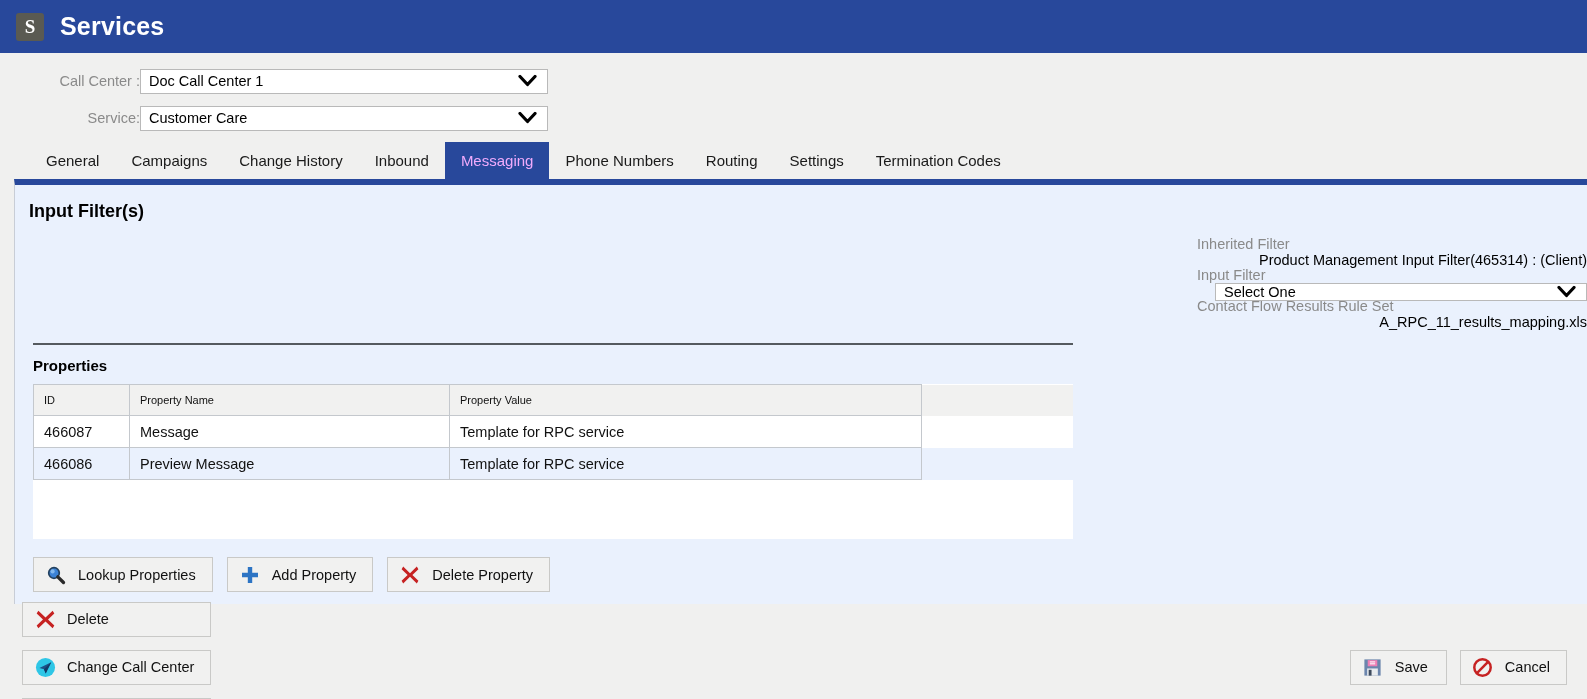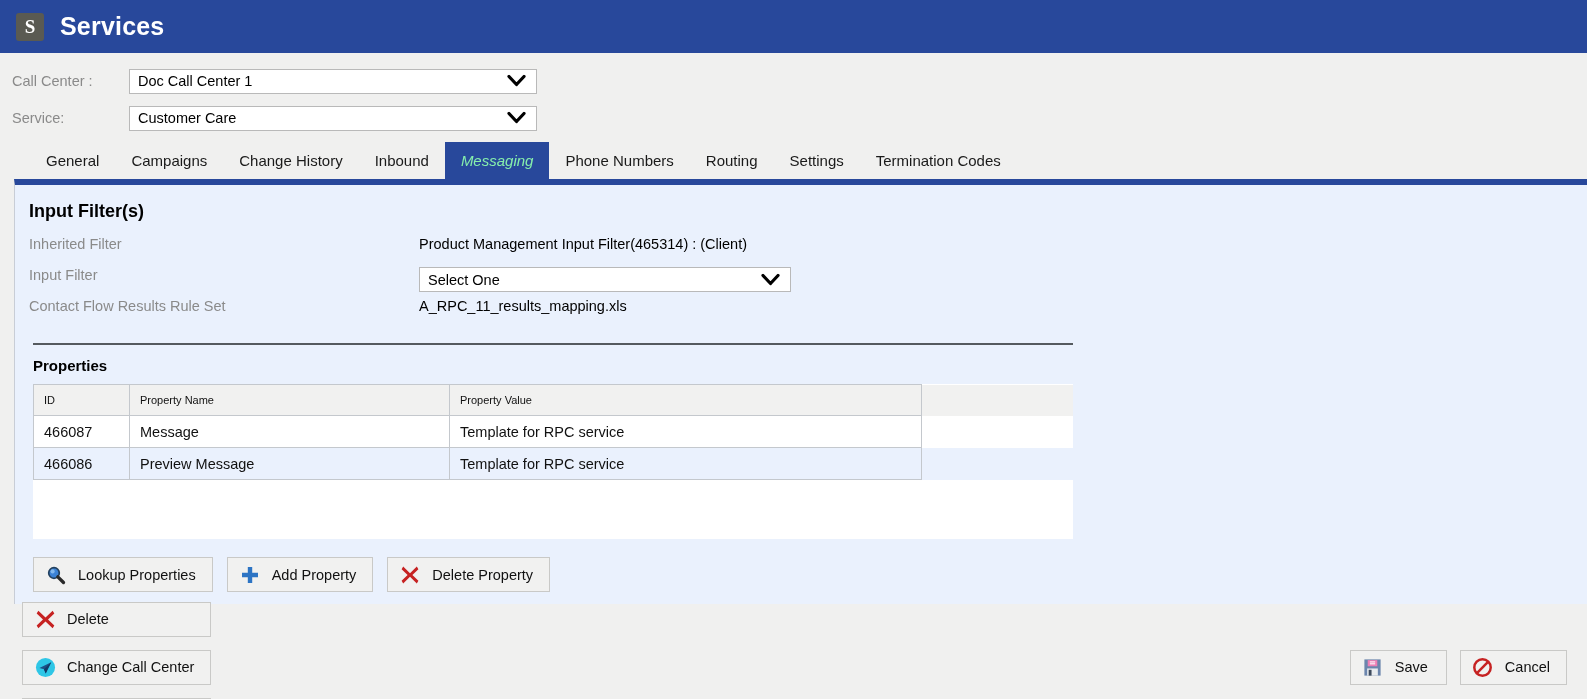--- a/index.html
+++ b/index.html
@@ -41,24 +41,25 @@
 
   
   .selectors { padding-top: 14px; }
   .sel-row {
     display: flex;
     align-items: center;
     height: 28px;
     margin-bottom: 9px;
   }
   .sel-label {
-    width: 129px;
+    width: 140px;
     padding-left: 12px;
     color: #8a8a8a;
     font-size: 14.5px;
+    text-align: right;
   }
   .combo {
     position: relative;
     width: 408px;
     height: 25px;
     background: #ffffff;
     border: 1px solid #b9b9b9;
     display: flex;
     align-items: center;
     padding: 0 44px 0 8px;
@@ -84,22 +85,21 @@
   .tab {
     height: 37px;
     padding: 0 16px;
     display: flex;
     align-items: center;
     font-size: 15px;
     color: #1a1a1a;
   }
   .tab.active {
     background: #28489b;
-    color: #86efac;
-    font-style: italic;
+    color: #f0abfc;
   }
 
   
   .panel {
     border-top: 6px solid #28489b;
     background: #eaf1fd;
     margin-left: 14px;
     border-left: 1px solid #c8cdd6;
     border-right: 0;
     height: 425px;
@@ -109,22 +109,23 @@
 
   .section-title {
     font-size: 18px;
     font-weight: bold;
     color: #000;
     margin: 2px 0 14px 0;
   }
 
   .filter-row {
     display: flex;
-    align-items: flex-start;
+    align-items: flex-end;
     height: 31px;
+    flex-direction: column;
   }
   .filter-label {
     width: 390px;
     color: #8a8a8a;
     font-size: 14.5px;
   }
   .filter-value {
     font-size: 14.5px;
     color: #000;
   }

